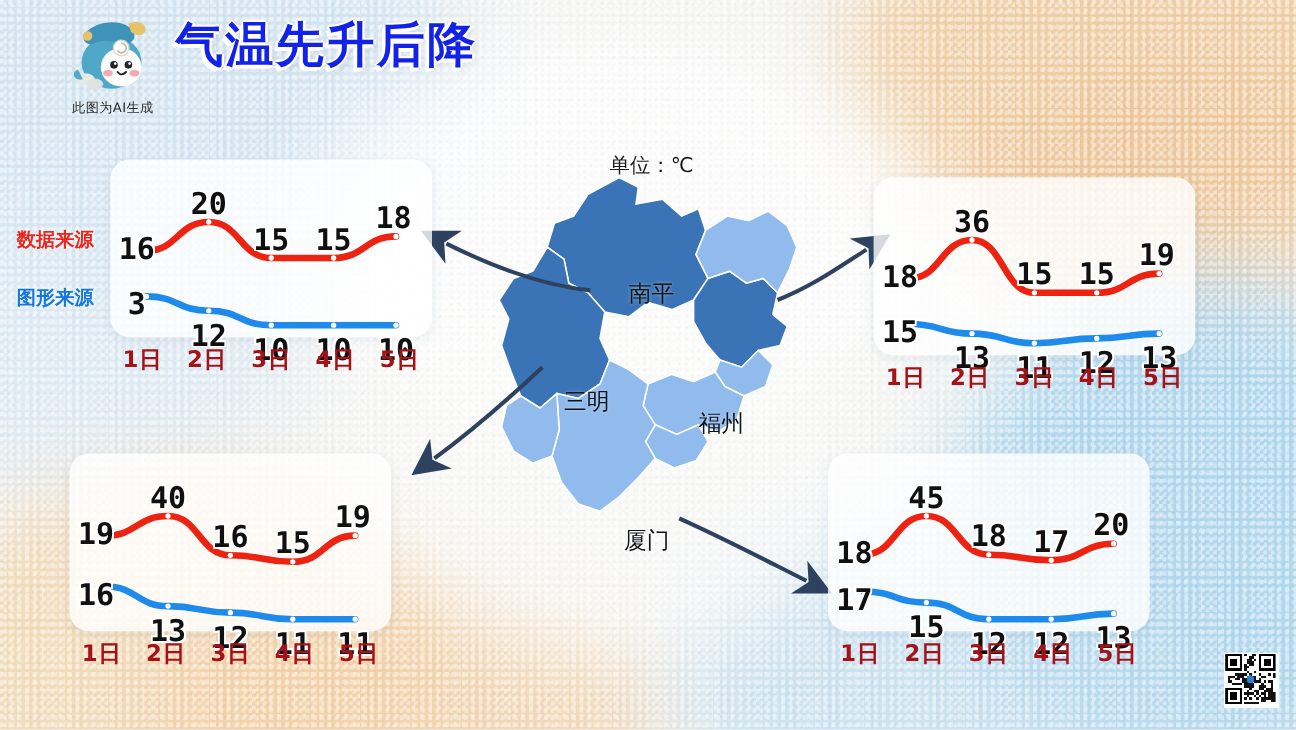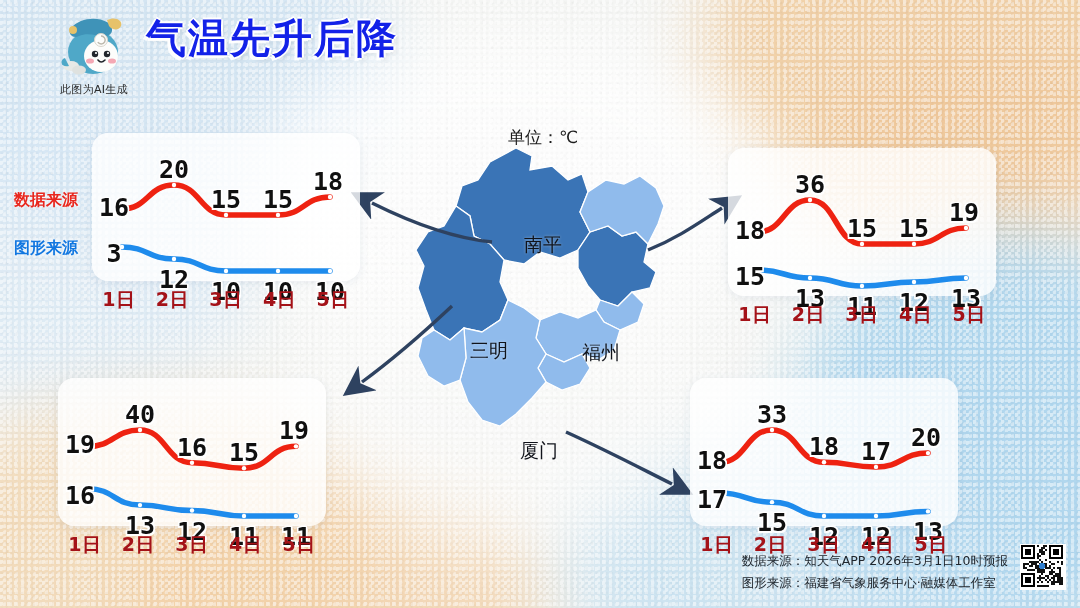--- a/index.html
+++ b/index.html
@@ -130,21 +130,21 @@
           <path d="M176,52 L194,40 L212,44 L228,36 L244,48 L252,66 L246,84 L236,104 L224,92 L210,96 L196,86 L178,92 L168,72 Z" fill="#90bbec" stroke="#ffffff" stroke-width="1.3"></path>
           <path d="M188,160 L206,166 L220,152 L232,164 L226,182 L208,190 L192,182 L184,170 Z" fill="#90bbec" stroke="#ffffff" stroke-width="1.3"></path>
           <path d="M128,180 L148,172 L166,178 L184,170 L192,182 L208,190 L202,210 L186,220 L170,214 L152,222 L134,214 L124,198 Z" fill="#90bbec" stroke="#ffffff" stroke-width="1.3"></path>
           <path d="M134,214 L152,222 L170,214 L178,228 L168,244 L150,250 L134,242 L126,228 Z" fill="#90bbec" stroke="#ffffff" stroke-width="1.3"></path>
           <path d="M70,192 L88,180 L96,160 L112,168 L128,180 L124,198 L134,214 L126,228 L134,242 L120,258 L104,274 L88,286 L70,280 L56,262 L48,240 L54,218 L52,188 Z" fill="#90bbec" stroke="#ffffff" stroke-width="1.3"></path>
           <path d="M22,190 L38,200 L52,188 L54,218 L48,240 L32,246 L16,236 L6,216 L10,198 Z" fill="#90bbec" stroke="#ffffff" stroke-width="1.3"></path>
         </g>
     </svg>
     <div id="city-labels">
         <div class="city-label" style="left: 112px; top: 92px; font-family: Liberation Mono, monospace;">南平</div>
-        <div class="city-label" style="left: 58px; top: 198px; text-align: center;">三明</div>
+        <div class="city-label" style="left: 58px; top: 182px; text-align: center;">三明</div>
         <div class="city-label" style="left: 170px; top: 200px;">福州</div>
         <div class="city-label" style="left: 108px; top: 298px;">厦门</div>
       </div>
   </div>
 
   <svg id="arrows" style="position:absolute;left:0;top:0;width:1080px;height:608px;pointer-events:none;">
     <defs>
       <marker id="ah" markerWidth="9" markerHeight="9" refX="2" refY="4.5" orient="auto">
         <path d="M0,0 L9,4.5 L0,9 L2.6,4.5 Z" fill="#2e4260"></path>
       </marker>
@@ -269,43 +269,39 @@
           <circle cx="186" cy="88.92307692307692" r="2.2" fill="#ffffff"></circle>
           <circle cx="238" cy="75.07692307692307" r="2.2" fill="#ffffff"></circle>
           <path d="M30,114.92307692307692 C56,114.92307692307692 56,124.15384615384616 82,124.15384615384616 C108,124.15384615384616 108,138 134,138 C160,138 160,138 186,138 C212,138 212,133.3846153846154 238,133.3846153846154" stroke="#1e8bec" stroke-width="5.5" fill="none" stroke-linecap="round"></path>
           <circle cx="30" cy="114.92307692307692" r="2.2" fill="#ffffff"></circle>
           <circle cx="82" cy="124.15384615384616" r="2.2" fill="#ffffff"></circle>
           <circle cx="134" cy="138" r="2.2" fill="#ffffff"></circle>
           <circle cx="186" cy="138" r="2.2" fill="#ffffff"></circle>
           <circle cx="238" cy="133.3846153846154" r="2.2" fill="#ffffff"></circle>
         </svg>
         <div class="val" style="left: 22px; top: 68.3077px;">18</div>
-        <div class="val" style="left: 82px; top: 22px;">33</div>
+        <div class="val" style="left: 82px; top: 22px;">45</div>
         <div class="val" style="left: 134px; top: 54.3077px;">18</div>
         <div class="val" style="left: 186px; top: 58.9231px;">17</div>
         <div class="val" style="left: 236px; top: 45.0769px;">20</div>
         <div class="val" style="left: 22px; top: 106.923px;">17</div>
         <div class="val" style="left: 82px; top: 130.154px;">15</div>
         <div class="val" style="left: 134px; top: 144px;">12</div>
         <div class="val" style="left: 186px; top: 144px;">12</div>
         <div class="val" style="left: 238px; top: 139.385px;">13</div>
         <div class="dayrow" style="top: 154px;">
           <div class="day">1日</div>
           <div class="day">2日</div>
           <div class="day">3日</div>
           <div class="day">4日</div>
           <div class="day">5日</div>
         </div>
       </div>
     </div>
 
-  <div class="footer">
-    <div>数据来源：知天气APP 2026年3月1日10时预报</div>
-    <div>图形来源：福建省气象服务中心·融媒体工作室</div>
-  </div>
   <div class="qr">
     <svg viewBox="0 0 21 21" width="42" height="42" id="qr-svg" shape-rendering="crispEdges">
         <rect width="21" height="21" fill="#fff"></rect>
         <rect x="8" y="0" width="1" height="1" fill="#111"></rect>
         <rect x="11" y="0" width="1" height="1" fill="#111"></rect>
         <rect x="12" y="0" width="1" height="1" fill="#111"></rect>
         <rect x="10" y="1" width="1" height="1" fill="#111"></rect>
         <rect x="11" y="1" width="1" height="1" fill="#111"></rect>
         <rect x="9" y="2" width="1" height="1" fill="#111"></rect>
         <rect x="10" y="2" width="1" height="1" fill="#111"></rect>

